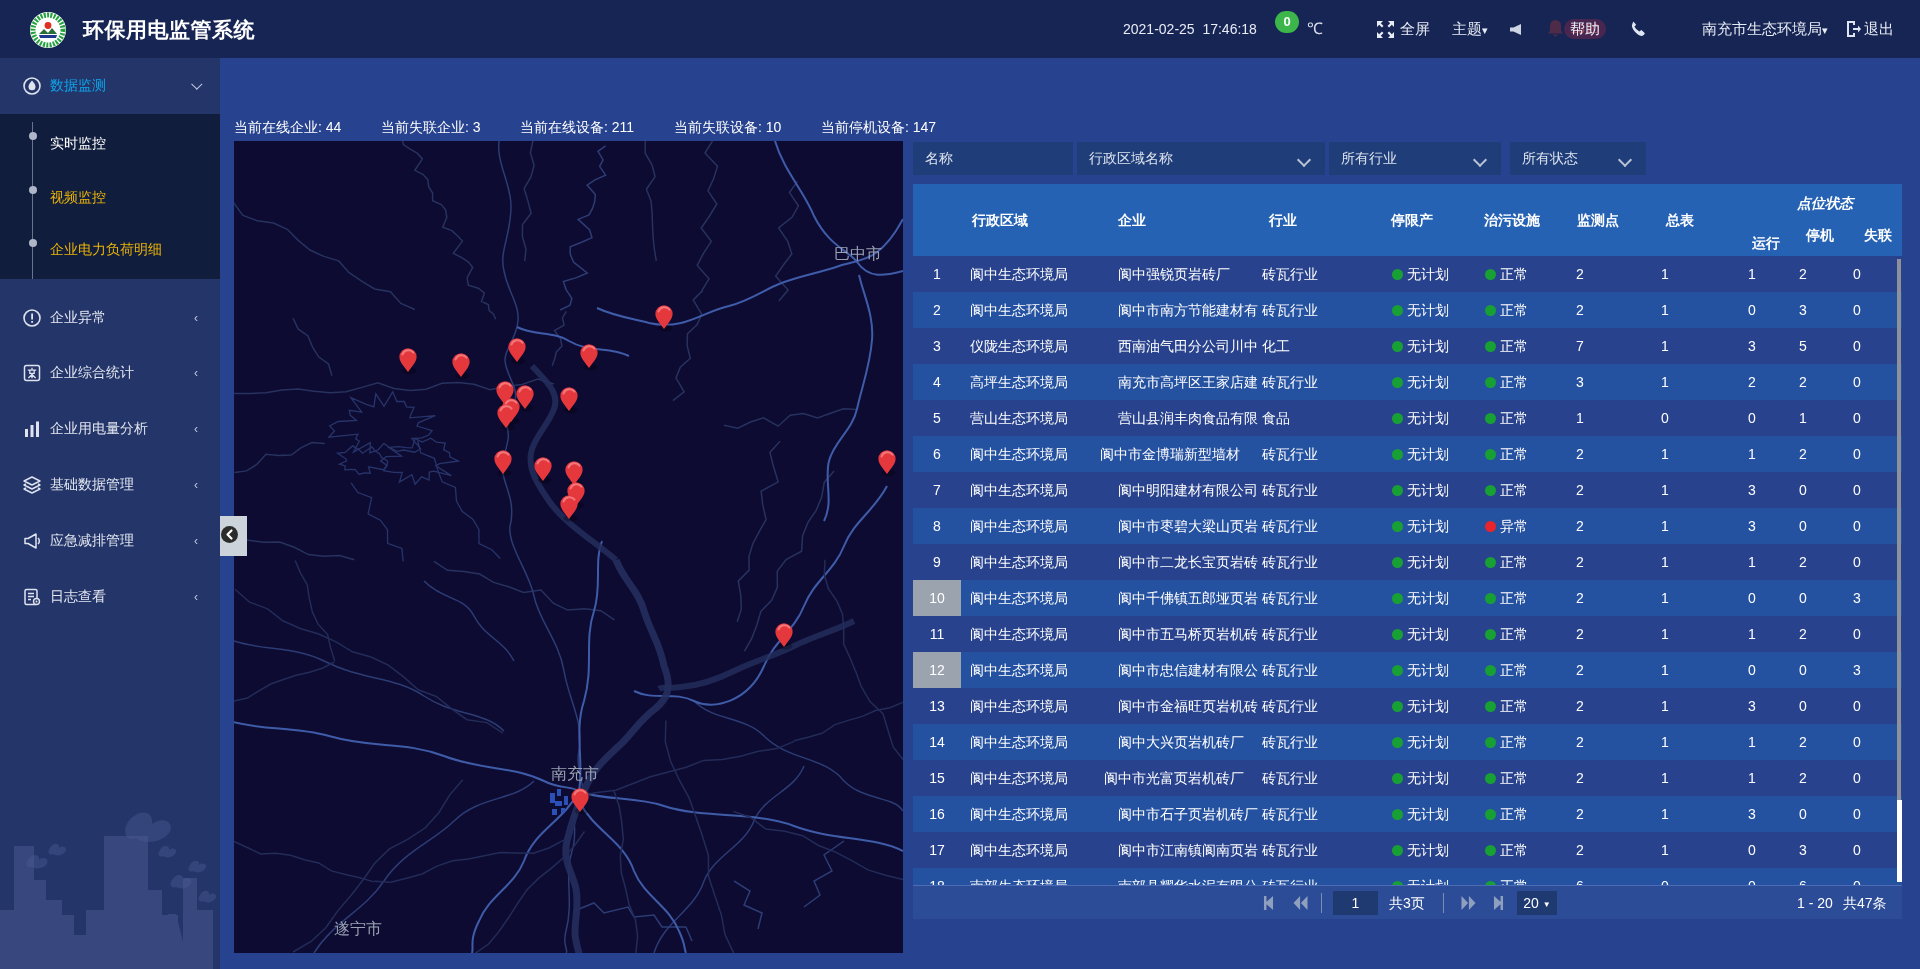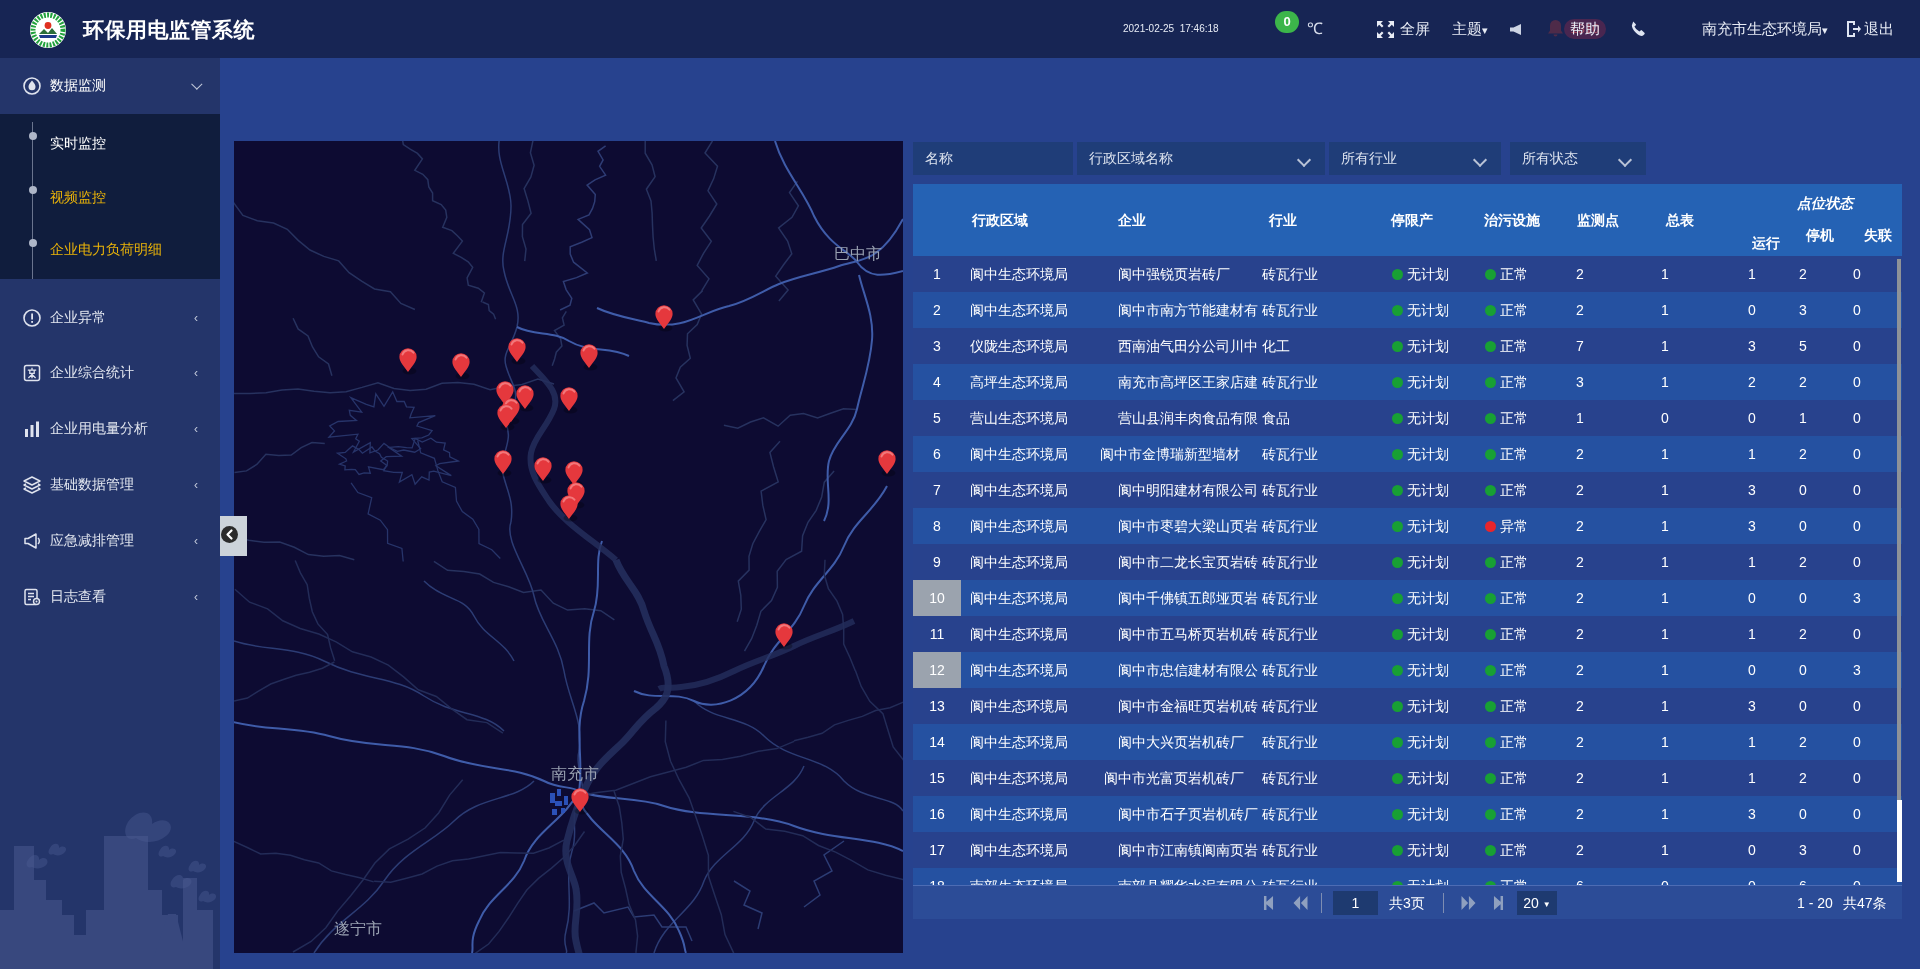--- a/index.html
+++ b/index.html
@@ -70,21 +70,21 @@
   <div id="header">
     <svg class="abs" style="left:30px;top:12px" width="36" height="36" viewBox="0 0 36 36">
       <circle cx="18" cy="18" r="18" fill="#ffffff"></circle>
       <circle cx="18" cy="18" r="15" fill="none" stroke="#23a23e" stroke-width="5" stroke-dasharray="2 1.3"></circle>
       <circle cx="18" cy="18" r="10.5" fill="#ffffff"></circle>
       <circle cx="18" cy="13.5" r="3.4" fill="#e03020"></circle>
       <path d="M9 22 L14 17 L18 21 L22 16 L27 22 Z" fill="#2b6e3a"></path>
       <path d="M9 23 L27 23 L26 26 L10 26 Z" fill="#1d3a8c"></path>
     </svg>
     <div id="title">环保用电监管系统</div>
-    <div class="hitem" style="left:1123px;font-size:10px">2021-02-25&nbsp;&nbsp;17:46:18</div>
+    <div class="hitem" style="left:1123px;font-size:14px">2021-02-25&nbsp;&nbsp;17:46:18</div>
     <div class="abs" style="left:1275px;top:11px;width:24px;height:22px;border-radius:11px;background:#3cb54a;color:#fff;font-size:13px;font-weight:bold;text-align:center;line-height:22px">0</div>
     <div class="hitem" style="left:1307px;font-size:16px;color:#d6dcea">℃</div>
     <svg class="abs" style="left:1377px;top:21px" width="17" height="17" viewBox="0 0 17 17">
       <g fill="#e8ecf5">
           <path d="M0 0 h6 l-2.2 2.2 2.7 2.7 -1.6 1.6 -2.7-2.7 L0 6z"></path>
           <path d="M17 0 v6 l-2.2-2.2 -2.7 2.7 -1.6-1.6 2.7-2.7 L11 0z"></path>
           <path d="M0 17 v-6 l2.2 2.2 2.7-2.7 1.6 1.6 -2.7 2.7 L6 17z"></path>
           <path d="M17 17 h-6 l2.2-2.2 -2.7-2.7 1.6-1.6 2.7 2.7 L17 11z"></path>
         </g>
     </svg>
@@ -108,21 +108,21 @@
       </svg>
     <div class="hitem" style="left:1864px">退出</div>
   </div>
 
   <div id="sidebar">
     <div class="mitem" style="top:0">
         <svg class="micon" viewBox="0 0 18 18">
           <circle cx="9" cy="9" r="8" fill="none" stroke="#dfe3ee" stroke-width="1.6"></circle>
           <path d="M9 3.5 c2.5 3 3.5 4.5 3.5 6.2 a3.5 3.5 0 0 1-7 0 C5.5 8 6.5 6.5 9 3.5z" fill="#dfe3ee"></path>
         </svg>
-        <span class="txt" style="color:#ffffff">数据监测</span>
+        <span class="txt" style="color:#0ea5e9">数据监测</span>
         <span class="arr" style="width:8px;height:8px;border-right:1.5px solid #c2c9da;border-bottom:1.5px solid #c2c9da;transform:rotate(45deg) translateY(-50%);top:44%"></span>
       </div>
     <div id="submenu"></div>
     <div id="smline"></div>
     <div class="smdot" style="top:74px"></div>
     <div class="smdot" style="top:128px"></div>
     <div class="smdot" style="top:181px"></div>
     <div class="smitem" style="top:77px;color:#ffffff">实时监控</div>
     <div class="smitem" style="top:131px">视频监控</div>
     <div class="smitem" style="top:183px">企业电力负荷明细</div>
@@ -199,20 +199,27 @@
           <path d="M5 5.5 h6 M5 8.5 h6 M5 11.5 h3" stroke="#dfe3ee" stroke-width="1.4"></path>
           <circle cx="13.5" cy="13.5" r="3" fill="#273768" stroke="#dfe3ee" stroke-width="1.4"></circle>
           <circle cx="13.5" cy="13.5" r="1" fill="#dfe3ee"></circle>
         </svg>
         <span class="txt">日志查看</span>
         <span class="arr">‹</span>
       </div>
   </div>
 
 
+  <div id="statsbar">
+    <span style="left:14px">当前在线企业: 44</span>
+    <span style="left:161px">当前失联企业: 3</span>
+    <span style="left:300px">当前在线设备: 211</span>
+    <span style="left:454px">当前失联设备: 10</span>
+    <span style="left:601px">当前停机设备: 147</span>
+  </div>
 
   <div id="map">
     <svg width="669" height="812" viewBox="0 0 669 812">
       <defs>
         <g id="pin">
           <ellipse cx="1.5" cy="-1" rx="7" ry="3.5" fill="#000" opacity="0.28"></ellipse>
           <path d="M0,0 C-6.5,-8.5 -8.6,-11.2 -8.6,-15.2 a8.6,8.6 0 1 1 17.2,0 C8.6,-11.2 6.5,-8.5 0,0 z" fill="#e5383d"></path>
           <path d="M-5.5,-17.5 a6.3,6.3 0 0 1 11,-1.8" fill="none" stroke="#f2777a" stroke-width="2" stroke-linecap="round"></path>
         </g>
       </defs>

